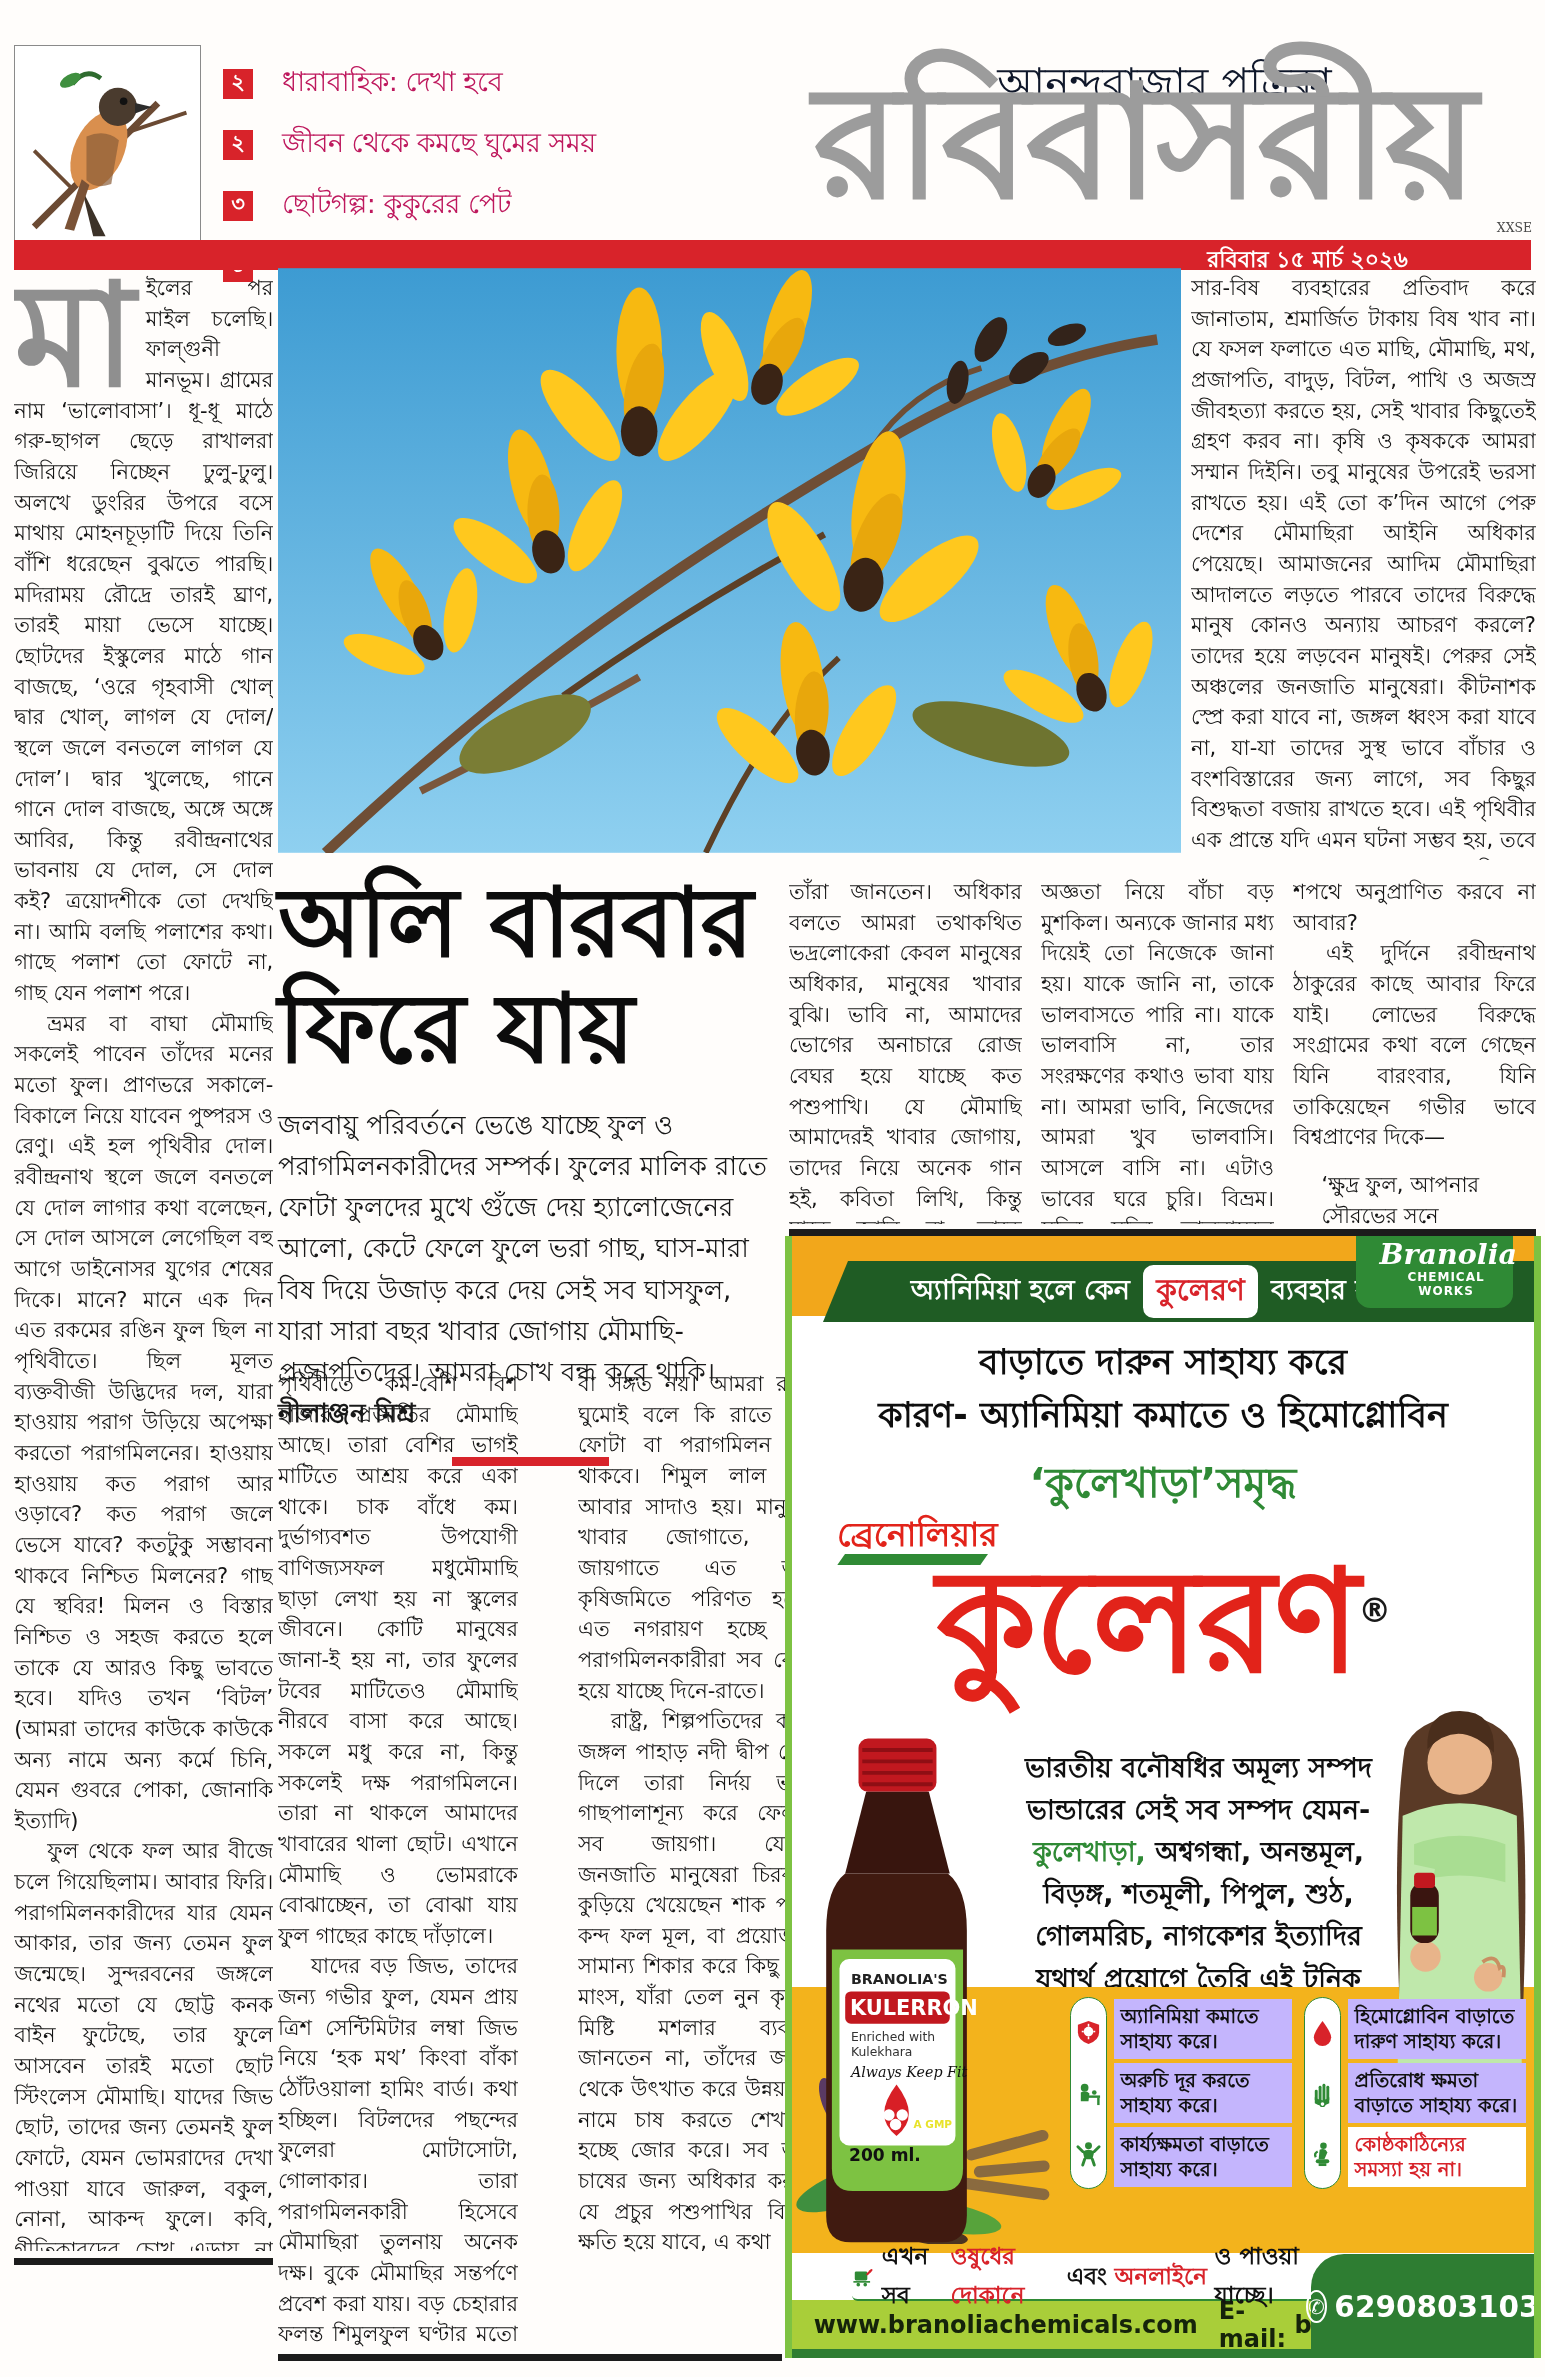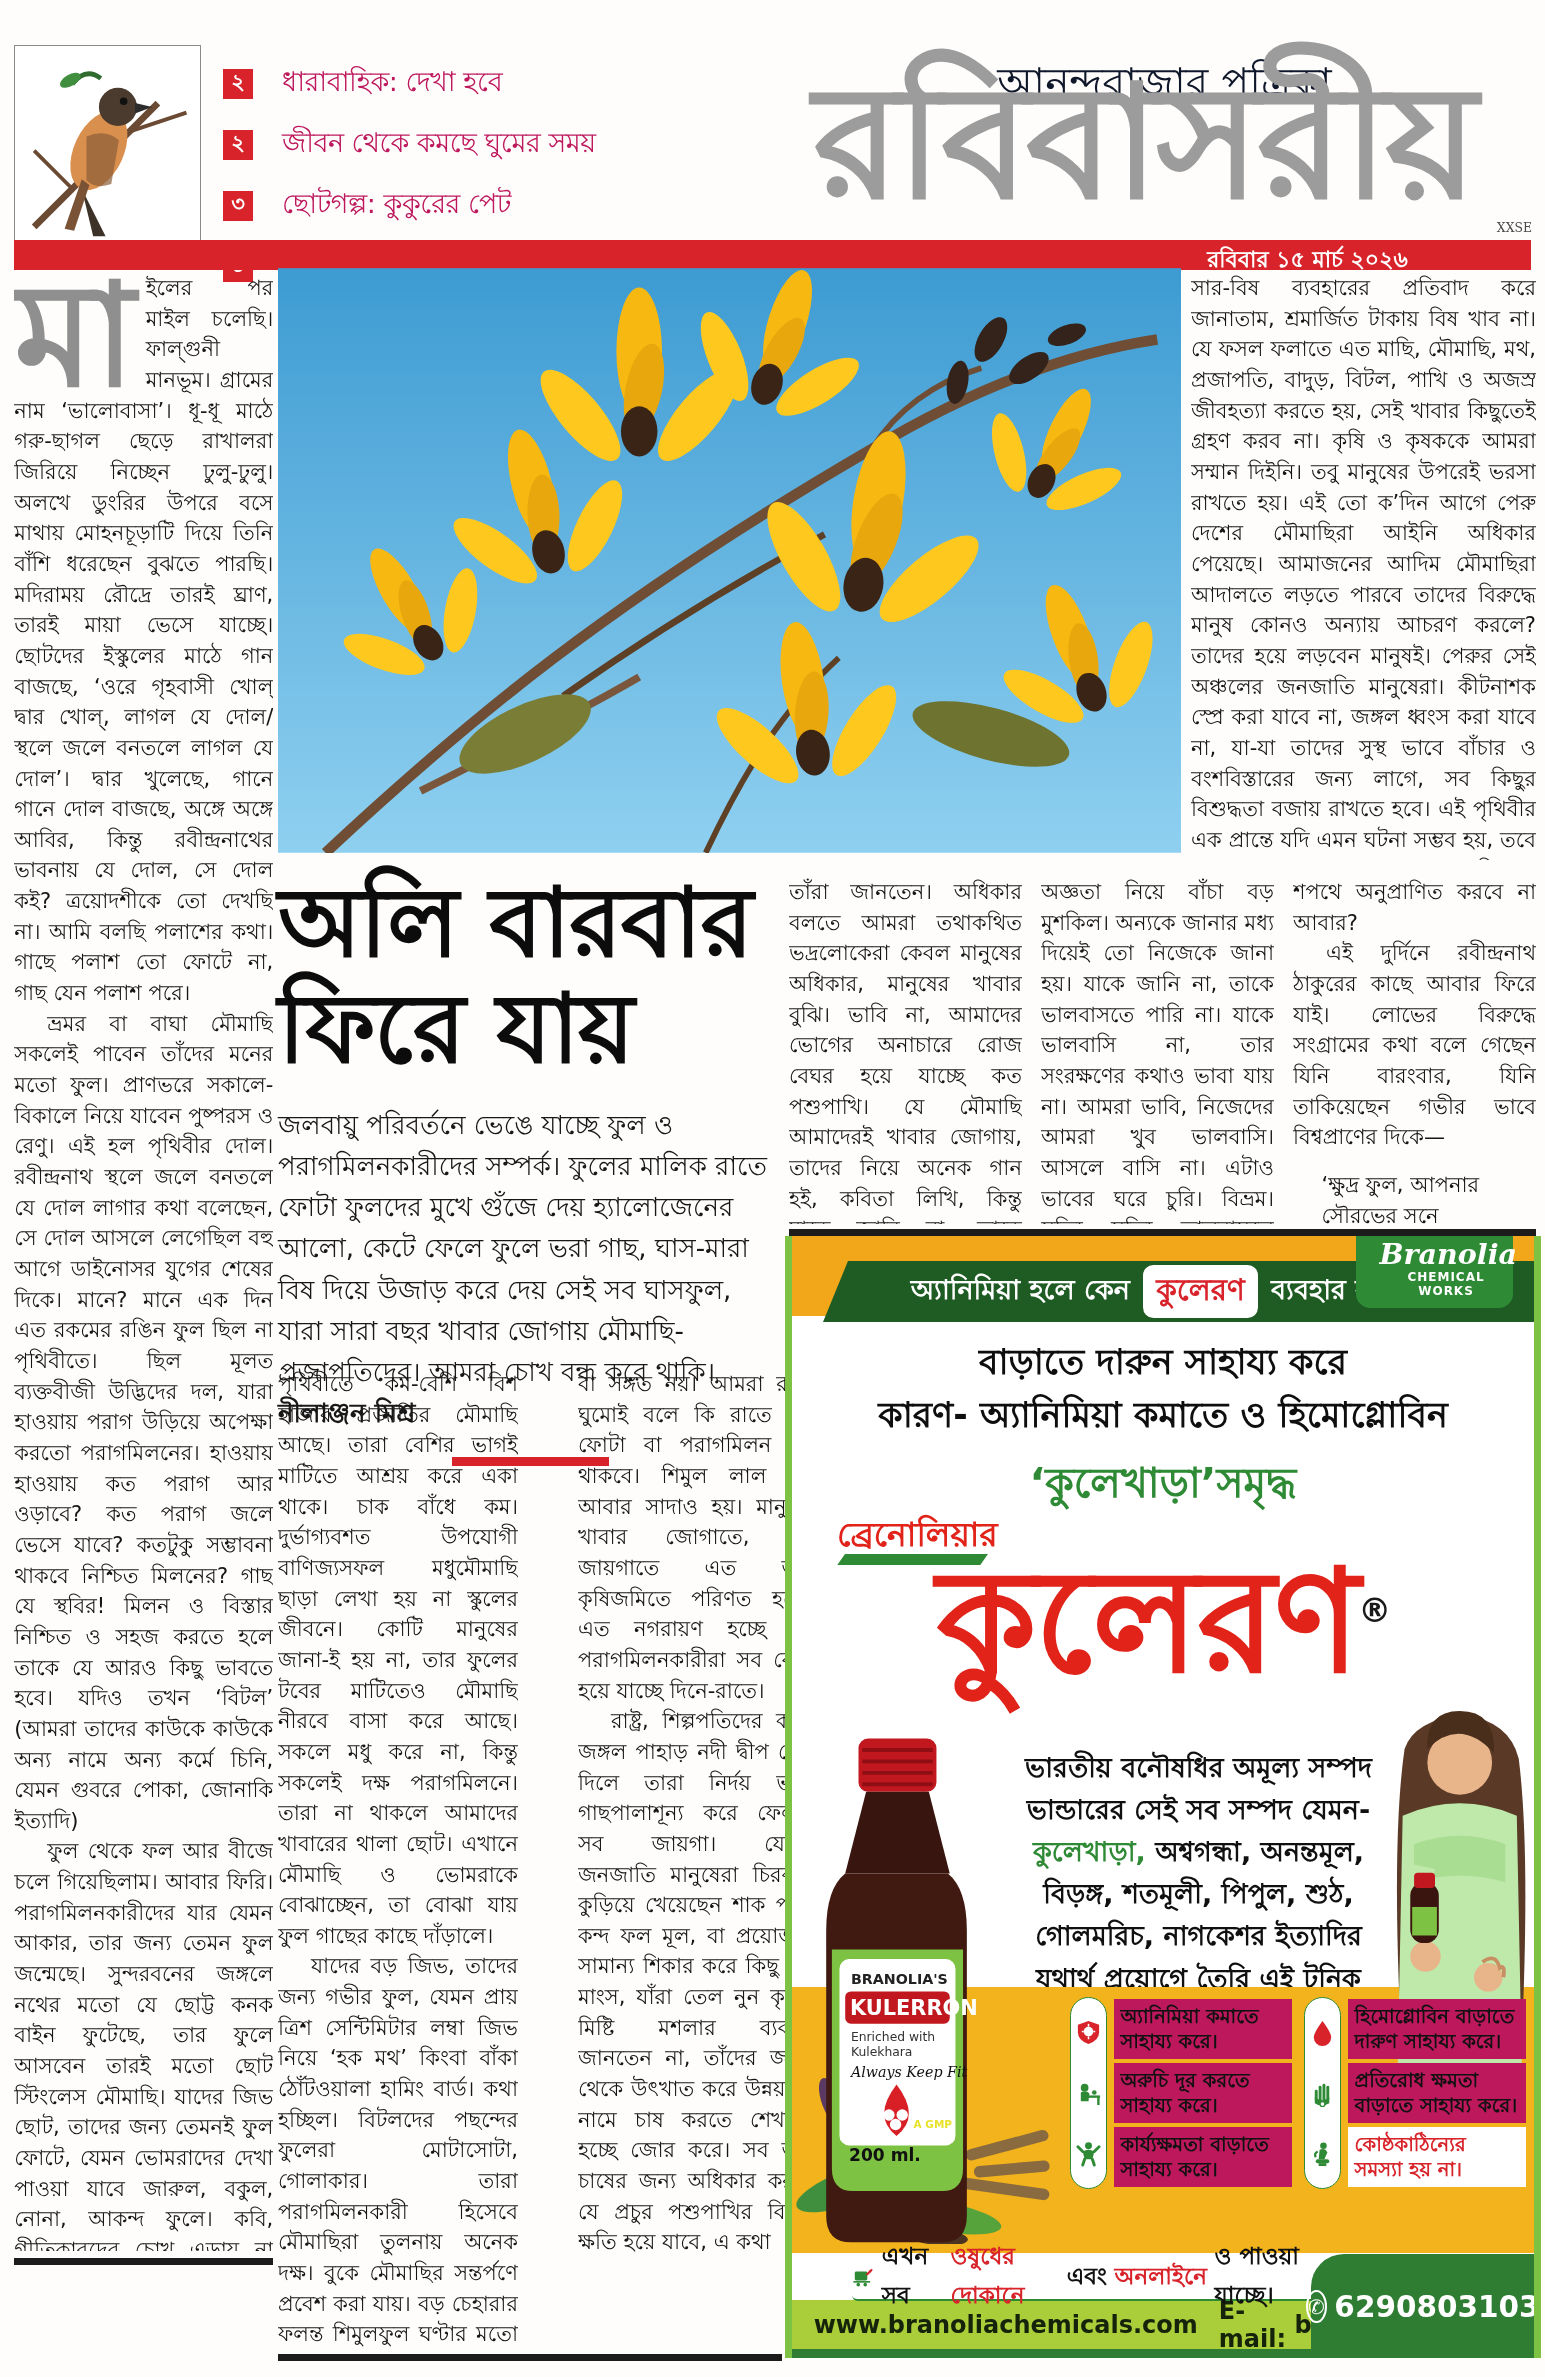--- a/index.html
+++ b/index.html
@@ -61,21 +61,21 @@
   .adbody{position:absolute;left:228px;top:511px;width:371px;text-align:center;
           font-size:27px;line-height:1.56;font-weight:600;color:#101010;}
   .adbody .g{color:#2F8A35;font-weight:800;}
   .adbody .r{color:#E2231A;font-weight:800;}
   .yellowpanel{position:absolute;left:6.7px;right:6.7px;top:751px;height:266px;background:#F3B31C;}
   .benefits{position:absolute;left:285px;top:761px;width:456px;display:flex;gap:12.4px;z-index:4;}
   .bcol{display:flex;flex:1;}
   .brail{width:35px;background:#fff;border:1.4px solid #2F8A35;border-radius:19px;margin-right:6.7px;
          display:flex;flex-direction:column;align-items:center;justify-content:space-around;padding:4.8px 0;}
   .bitems{flex:1;display:flex;flex-direction:column;justify-content:space-between;}
-  .bitem{background:#be185d;padding:4.8px 6.7px;font-size:19.5px;line-height:1.3;font-weight:800;color:#111;margin:1.9px 0;}
+  .bitem{background:#c4b5fd;padding:4.8px 6.7px;font-size:19.5px;line-height:1.3;font-weight:800;color:#111;margin:1.9px 0;}
   .bitem.alert{background:#fff;color:#D8232A;}
   .avail{position:absolute;left:67px;width:475px;top:1019px;height:44px;background:#fff;border-radius:5.7px;
          display:flex;align-items:center;justify-content:center;gap:7.6px;
          font-size:23px;font-weight:700;color:#111;z-index:3;border-bottom:2.9px solid #2F8A35;}
   .avail .r{color:#D8232A;}
   .webbar{position:absolute;left:6.7px;top:1064px;width:537px;height:49px;background:#A9CE39;
           display:flex;align-items:center;padding-left:22px;box-sizing:border-box;
           font-size:24px;font-weight:700;color:#15230a;z-index:2;}
   .webbar .sep{width:2.9px;height:28.5px;background:#2F8A35;margin:0 10.5px;}
   .greencorner{position:absolute;right:6.7px;top:1018px;width:223px;height:105px;background:#2E7D32;

